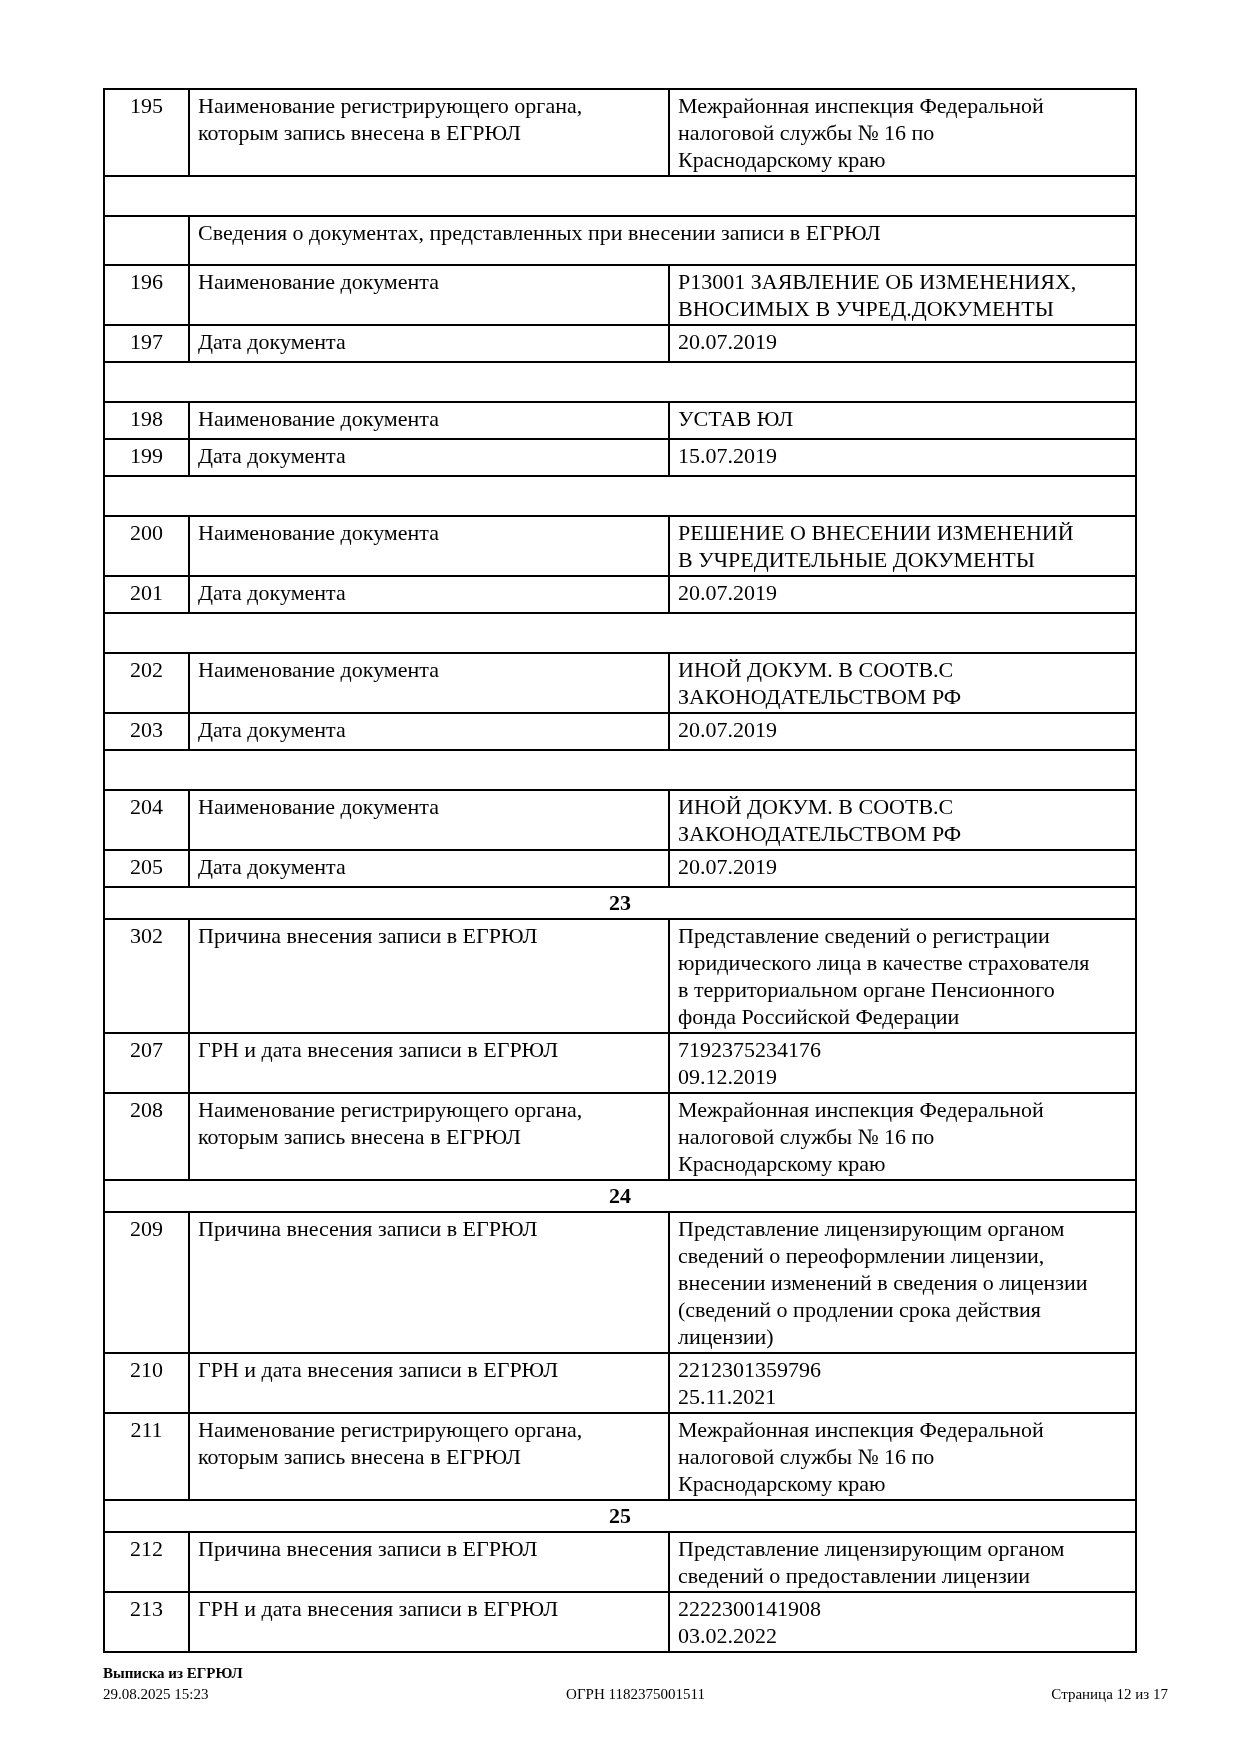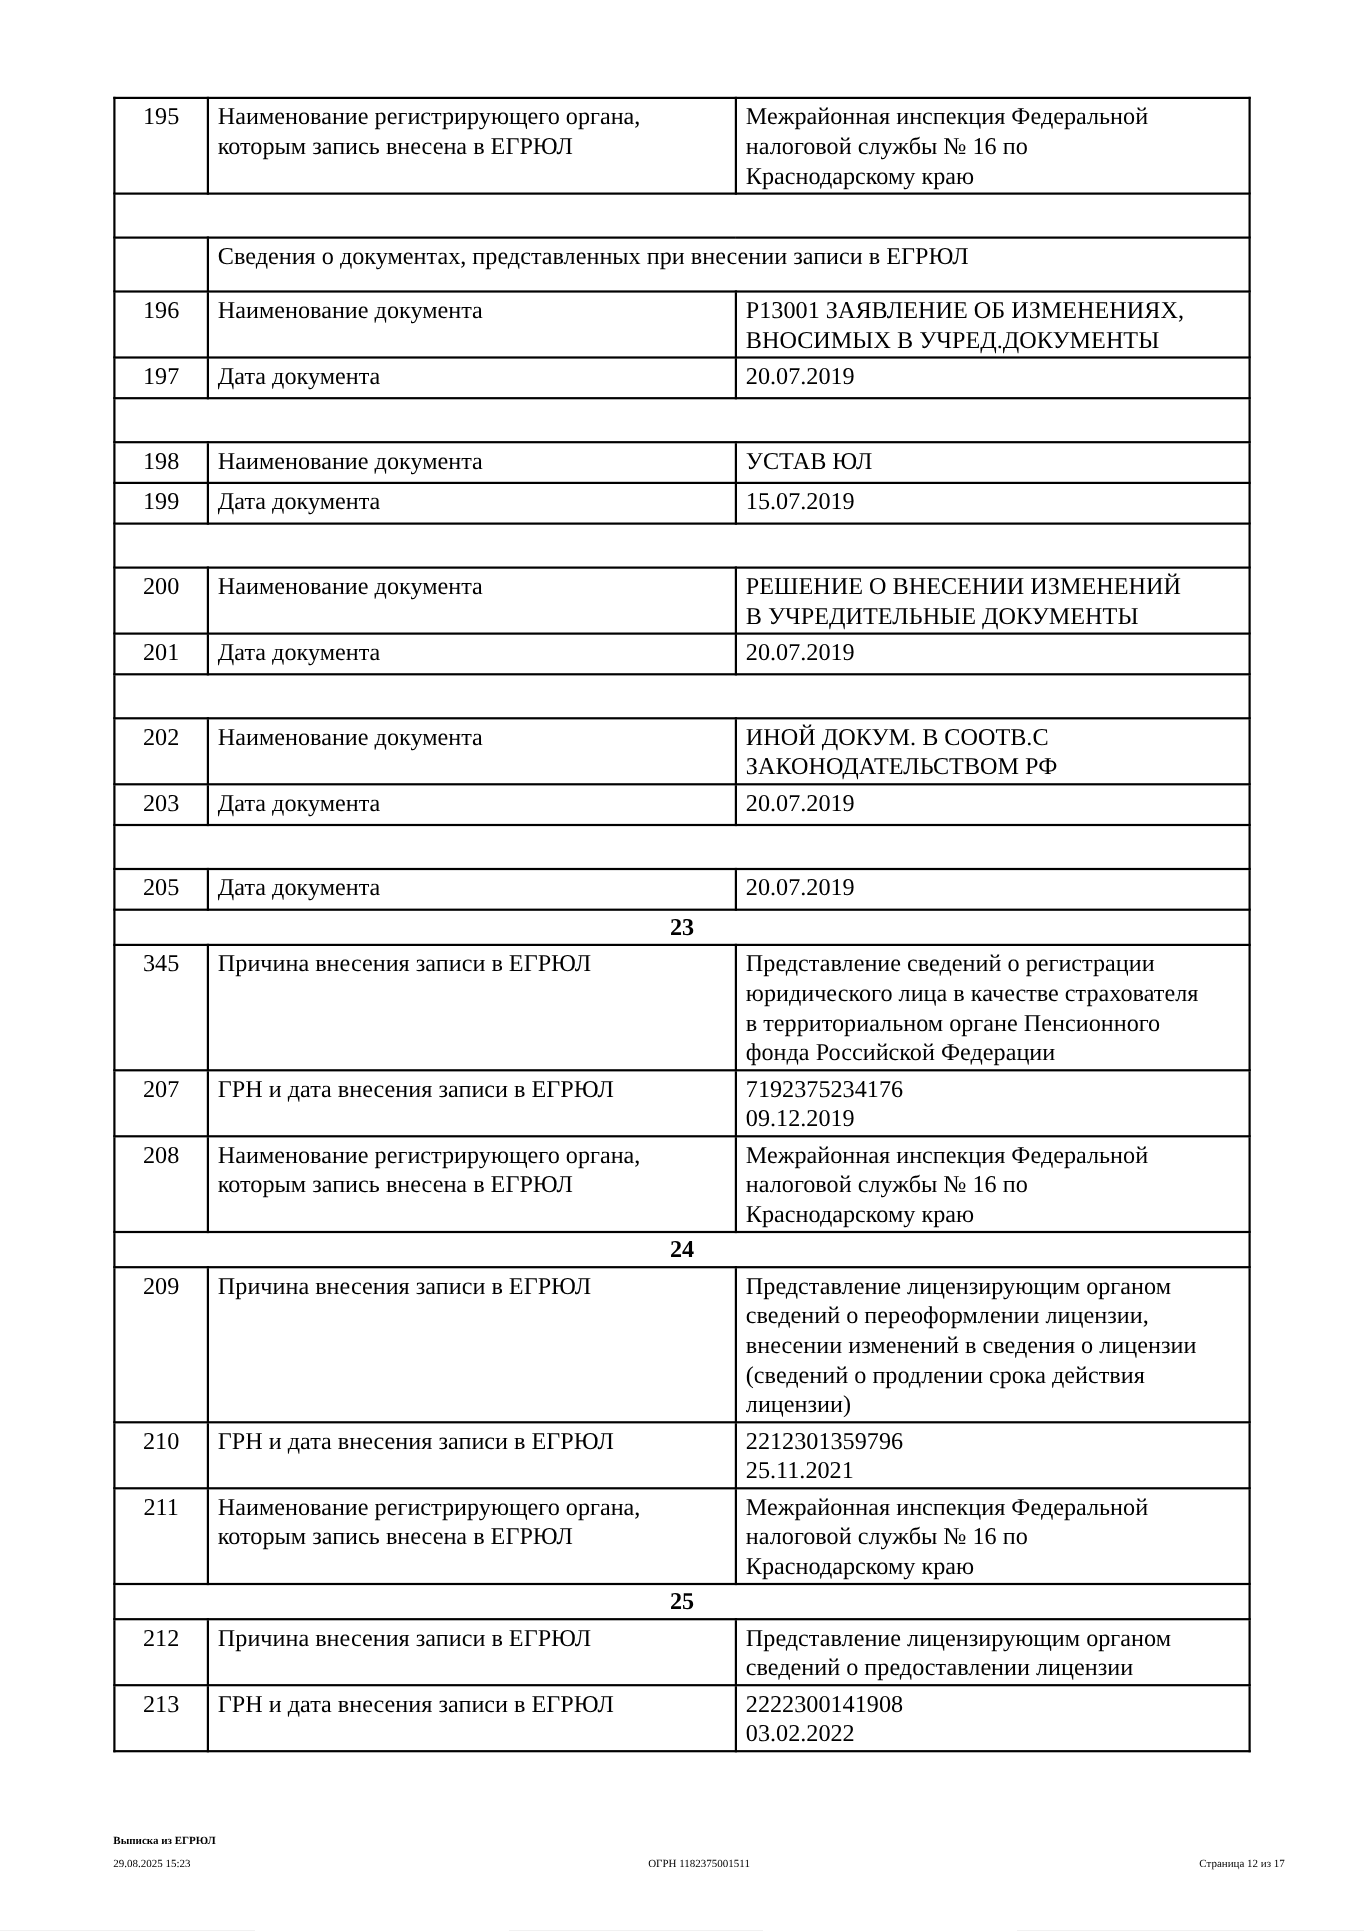--- a/index.html
+++ b/index.html
@@ -30,21 +30,21 @@
   tr.row-data { height:37px;margin-left:30px; }
   td.cell-num { text-align:center; padding:2px 2px; }
   tr.row-spacer { height:40px; }
   tr.row-spacer td { padding:0; }
   tr.row-docs-header { height:49px;padding-left:12px; }
   tr.row-section { height:32px;margin-top:40px; }
   tr.row-section td { text-align:center; font-weight:bold; padding:1px 8px; }
   .footer {
     position:absolute; left:103px; right:72px; top:1656px;
     display:flex; align-items:flex-end;
-    font-size:10px; line-height:21px;
+    font-size:15px; line-height:21px;
   }
   .footer .f-left  { flex:1 1 0; }
   .footer .f-mid   { flex:0 0 auto; text-align:center;margin-top:28px; }
   .footer .f-right { flex:1 1 0; text-align:right; }
   .f-title { font-weight:bold; }
 </style>
 </head>
 <body>
 
 <div class="page">
@@ -120,29 +120,35 @@
         </tr>
         <tr class="row-data">
           <td class="cell-num">203</td>
           <td>Дата документа</td>
           <td>20.07.2019</td>
         </tr>
         <tr class="row-spacer">
           <td colspan="3"></td>
         </tr>
         <tr class="row-data">
+          <td class="cell-num">204</td>
+          <td>Наименование документа</td>
+          <td>ИНОЙ ДОКУМ. В СООТВ.С
+ЗАКОНОДАТЕЛЬСТВОМ РФ</td>
+        </tr>
+        <tr class="row-data">
           <td class="cell-num">205</td>
           <td>Дата документа</td>
           <td>20.07.2019</td>
         </tr>
         <tr class="row-section">
           <td colspan="3">23</td>
         </tr>
         <tr class="row-data">
-          <td class="cell-num">345</td>
+          <td class="cell-num">302</td>
           <td>Причина внесения записи в ЕГРЮЛ</td>
           <td>Представление сведений о регистрации
 юридического лица в качестве страхователя
 в территориальном органе Пенсионного
 фонда Российской Федерации</td>
         </tr>
         <tr class="row-data">
           <td class="cell-num">207</td>
           <td>ГРН и дата внесения записи в ЕГРЮЛ</td>
           <td>7192375234176

